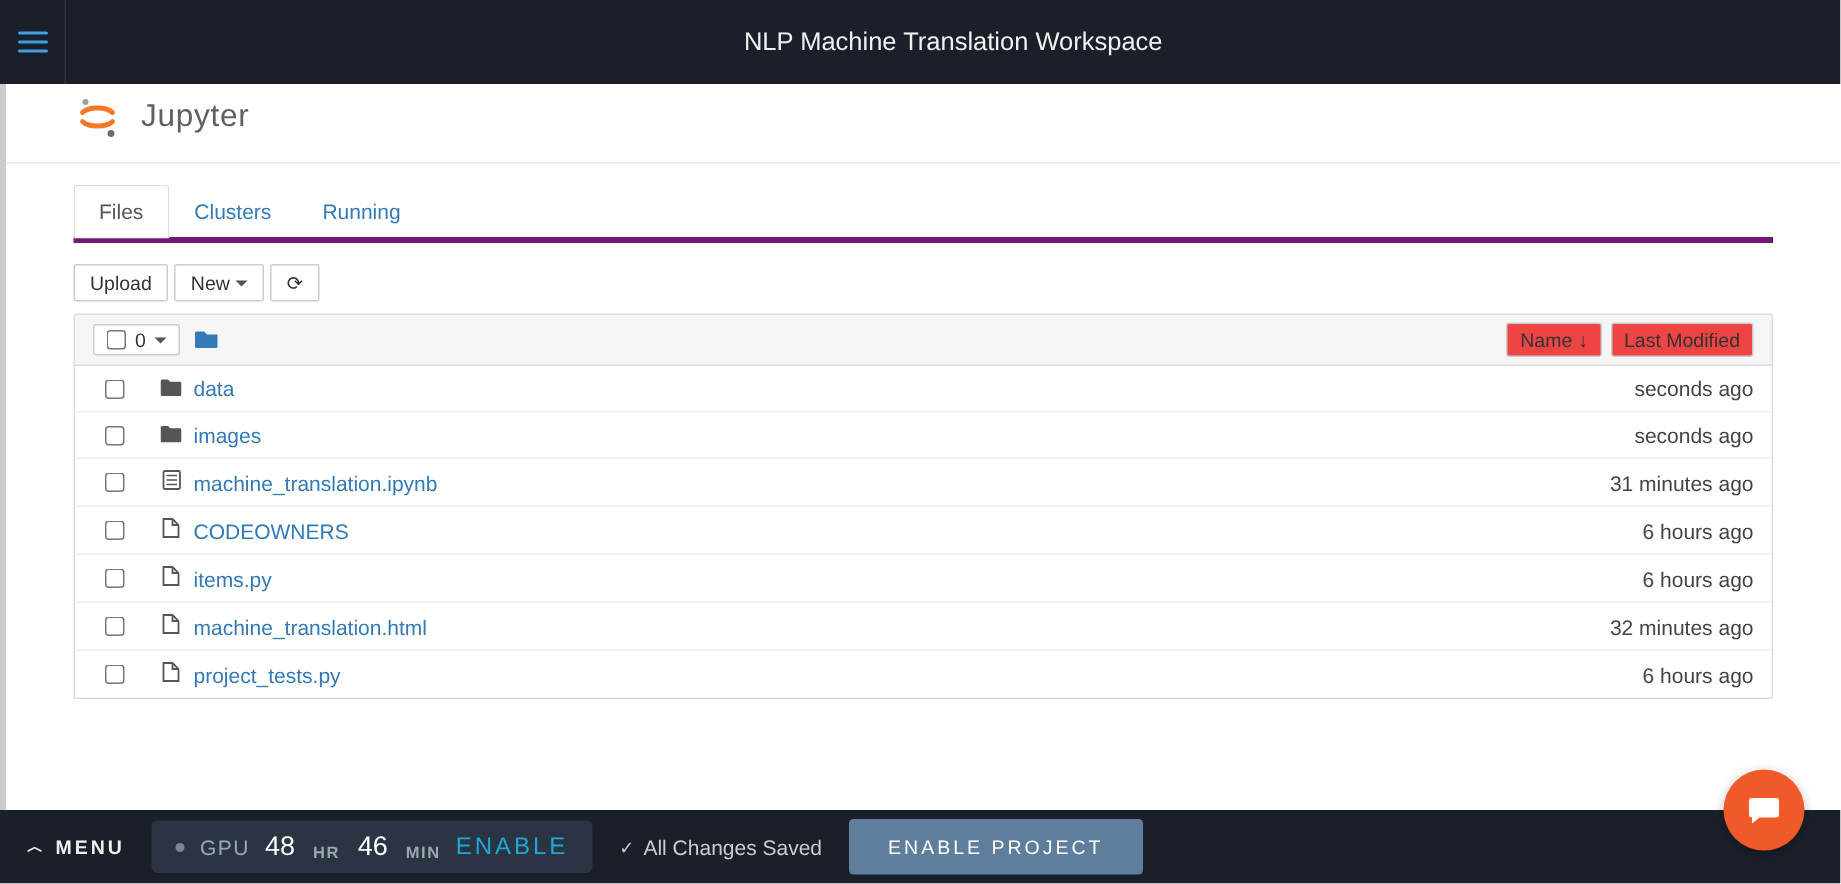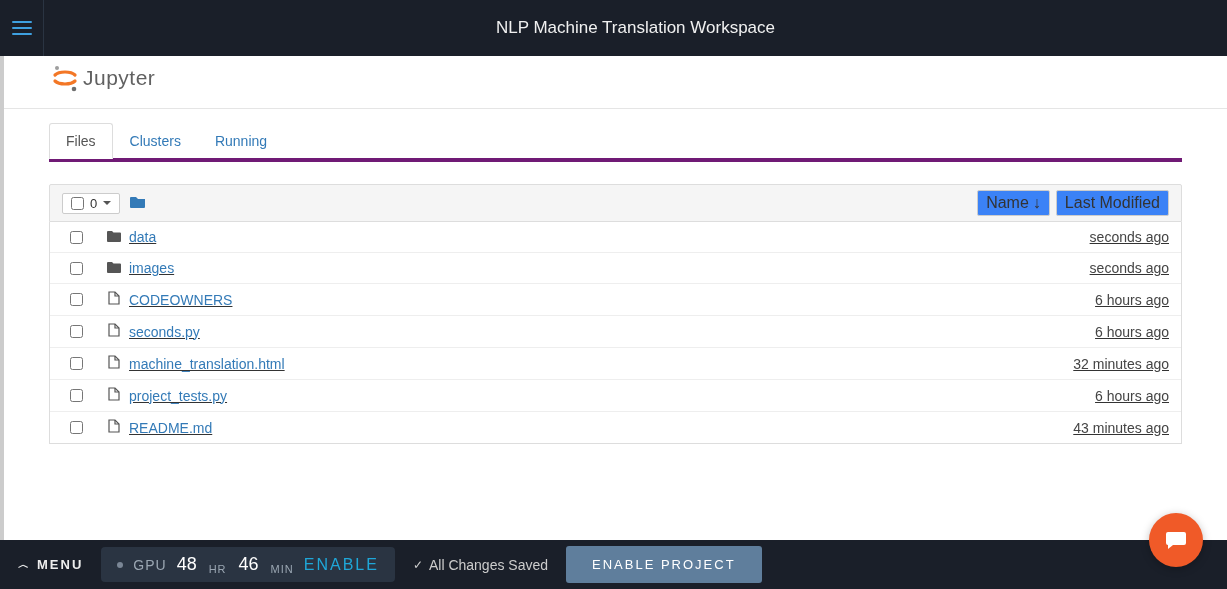--- a/index.html
+++ b/index.html
@@ -66,21 +66,21 @@
   }
 
   .jupyter-header {
     display: flex;
     align-items: center;
     padding: 8px 0 4px 48px;
   }
   .jupyter-logo {
     display: flex;
     align-items: center;
-    gap: 5px;
+    gap: 16px;
     font-size: 21px;
     color: #666;
     font-weight: 300;
     letter-spacing: 0.5px;
   }
   .jupyter-logo svg { display: block; }
 
   .header-divider {
     border: none;
     border-top: 1px solid #e5e5e5;
@@ -173,39 +173,38 @@
   }
   .select-group input { margin: 0; }
   .select-group .count { font-size: 13px; }
   .crumb-folder {
     color: #337ab7;
     font-size: 14px;
   }
   .spacer { flex: 1; }
   .sort-btn {
     border: 1px solid #ccc;
-    background: #3b82f6;
+    background: #ef4444;
     padding: 3px 8px;
-    font-size: 16px;
+    font-size: 13px;
     border-radius: 2px;
     margin-left: 6px;
     display: inline-flex;
     align-items: center;
     gap: 4px;
     cursor: pointer;
   }
   .arrow-down {
     font-weight: bold;
   }
 
   .file-list {
     border-left: 1px solid #ddd;
     border-right: 1px solid #ddd;
     border-bottom: 1px solid #ddd;
-    text-decoration: underline;
   }
   .file-row {
     display: flex;
     align-items: center;
     padding: 7px 12px;
     border-top: 1px solid #eee;
     font-size: 14px;
   }
   .file-row:first-child { border-top: none; }
   .file-row input[type=checkbox] {
@@ -263,21 +262,21 @@
     display: flex;
     align-items: center;
     gap: 10px;
   }
   .gpu-dot {
     width: 6px; height: 6px; border-radius: 50%;
     background: #7a8695;
   }
   .gpu-label { color: #9aa6b2; letter-spacing: 1px; font-size: 14px; }
   .gpu-time { color: #fff; font-size: 18px; font-weight: 400; display:flex; align-items:flex-end; gap:12px;}
-  .gpu-time .unit { font-size: 11px; color: #9aa6b2; letter-spacing: 1px; }
+  .gpu-time .unit { font-size: 11px; color: #9aa6b2; letter-spacing: 1px; font-weight: bold; }
   .enable-link { color: #1fa7d8; letter-spacing: 2px; font-size: 16px; cursor:pointer; }
   .saved-text { color: #ccc; display:flex; align-items:center; gap:6px; }
   .saved-text .check { font-size: 12px; }
   .submit-btn {
     background: #5f7e9c;
     color: #fff;
     border: none;
     padding: 11px 26px;
     letter-spacing: 2px;
     font-size: 13px;
@@ -333,20 +332,30 @@
   <hr class="header-divider">
 
   <div class="main-panel">
     <div class="tabs">
       <div class="tab active">Files</div>
       <div class="tab">Clusters</div>
       <div class="tab">Running</div>
     </div>
 
     <div class="action-row">
+      <div class="top-buttons">
+        <button class="btn">Upload</button>
+        <button class="btn">
+          <span>New</span>
+          <span class="caret"></span>
+        </button>
+        <button class="btn">
+          <span class="refresh-icon">⟳</span>
+        </button>
+      </div>
     </div>
 
     <div class="list-header">
       <div class="select-group">
         <input type="checkbox" style="">
         <span class="count">0</span>
         <span class="caret"></span>
       </div>
       <span class="crumb-folder">
         <svg width="16" height="13" viewBox="0 0 16 13">
@@ -376,62 +385,64 @@
         <div class="file-row">
           <input type="checkbox" style="">
           <span class="file-icon"><svg width="14" height="12" viewBox="0 0 14 12">
               <path fill="#555" d="M1 1h4l1.5 1.5H13a1 1 0 0 1 1 1V11a1 1 0 0 1-1 1H1a1 1 0 0 1-1-1V2a1 1 0 0 1 1-1z"></path>
             </svg></span>
           <span class="file-link">images</span>
           <span class="file-modified">seconds ago</span>
         </div>
         <div class="file-row">
           <input type="checkbox" style="">
+          <span class="file-icon"><svg width="13" height="14" viewBox="0 0 13 14">
+              <rect x="1" y="1" width="11" height="12" rx="1" fill="none" stroke="#555" stroke-width="1.2"></rect>
+              <line x1="3" y1="4" x2="10" y2="4" stroke="#555"></line>
+              <line x1="3" y1="7" x2="10" y2="7" stroke="#555"></line>
+              <line x1="3" y1="10" x2="10" y2="10" stroke="#555"></line>
+            </svg></span>
+          <span class="file-link">machine_translation.ipynb</span>
+          <span class="file-modified">31 minutes ago</span>
+        </div>
+        <div class="file-row">
+          <input type="checkbox" style="">
           <span class="file-icon"><svg width="12" height="14" viewBox="0 0 12 14">
               <path fill="none" stroke="#555" stroke-width="1.2" d="M1 1h6l4 4v8a0 0 0 0 1 0 0H1z"></path>
               <path fill="none" stroke="#555" stroke-width="1.2" d="M7 1v4h4"></path>
             </svg></span>
           <span class="file-link">CODEOWNERS</span>
           <span class="file-modified">6 hours ago</span>
         </div>
         <div class="file-row">
           <input type="checkbox" style="">
           <span class="file-icon"><svg width="12" height="14" viewBox="0 0 12 14">
               <path fill="none" stroke="#555" stroke-width="1.2" d="M1 1h6l4 4v8a0 0 0 0 1 0 0H1z"></path>
               <path fill="none" stroke="#555" stroke-width="1.2" d="M7 1v4h4"></path>
             </svg></span>
-          <span class="file-link">seconds.py</span>
+          <span class="file-link">items.py</span>
           <span class="file-modified">6 hours ago</span>
         </div>
         <div class="file-row">
           <input type="checkbox" style="">
           <span class="file-icon"><svg width="12" height="14" viewBox="0 0 12 14">
               <path fill="none" stroke="#555" stroke-width="1.2" d="M1 1h6l4 4v8a0 0 0 0 1 0 0H1z"></path>
               <path fill="none" stroke="#555" stroke-width="1.2" d="M7 1v4h4"></path>
             </svg></span>
           <span class="file-link">machine_translation.html</span>
           <span class="file-modified">32 minutes ago</span>
         </div>
         <div class="file-row">
           <input type="checkbox" style="">
           <span class="file-icon"><svg width="12" height="14" viewBox="0 0 12 14">
               <path fill="none" stroke="#555" stroke-width="1.2" d="M1 1h6l4 4v8a0 0 0 0 1 0 0H1z"></path>
               <path fill="none" stroke="#555" stroke-width="1.2" d="M7 1v4h4"></path>
             </svg></span>
           <span class="file-link">project_tests.py</span>
           <span class="file-modified">6 hours ago</span>
-        </div>
-        <div class="file-row">
-          <input type="checkbox" style="">
-          <span class="file-icon"><svg width="12" height="14" viewBox="0 0 12 14">
-              <path fill="none" stroke="#555" stroke-width="1.2" d="M1 1h6l4 4v8a0 0 0 0 1 0 0H1z"></path>
-              <path fill="none" stroke="#555" stroke-width="1.2" d="M7 1v4h4"></path>
-            </svg></span>
-          <span class="file-link">README.md</span>
-          <span class="file-modified">43 minutes ago</span>
         </div>
       </div>
   </div>
 </div>
 
 <div class="bottombar">
   <div class="menu-toggle">
     <span class="chev">︿</span>
     <span>MENU</span>
   </div>

